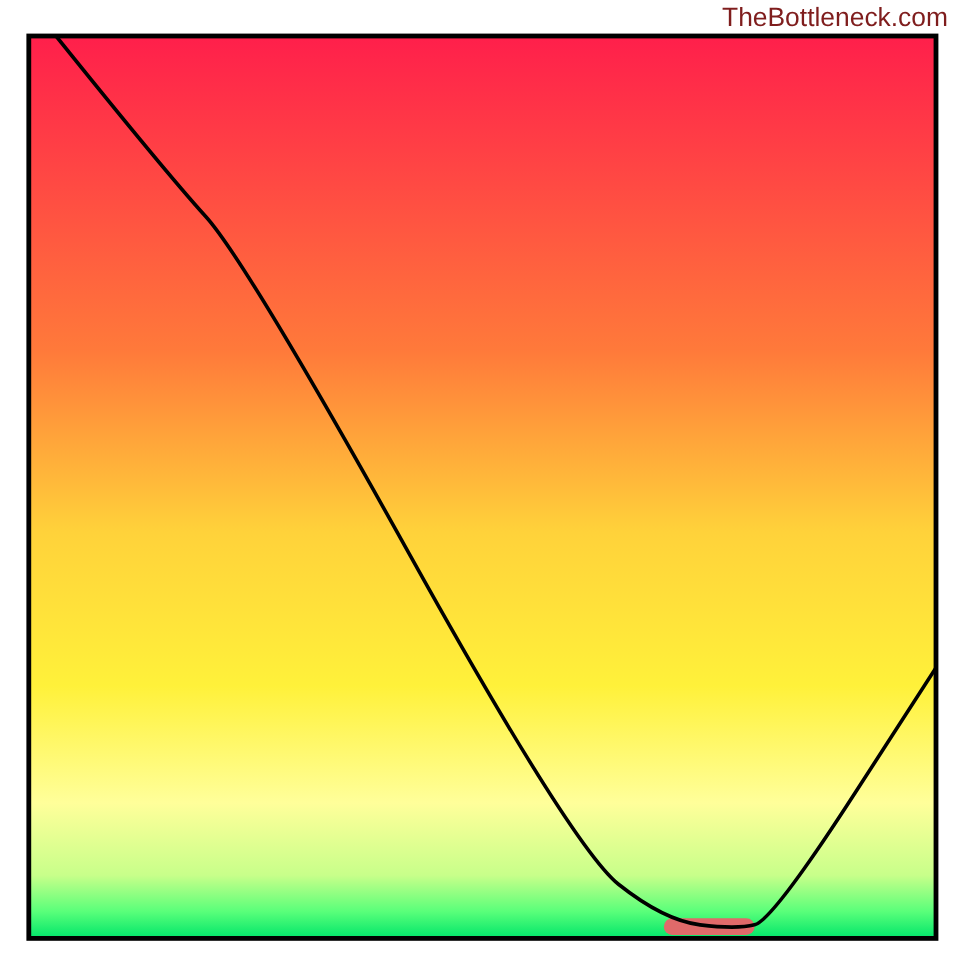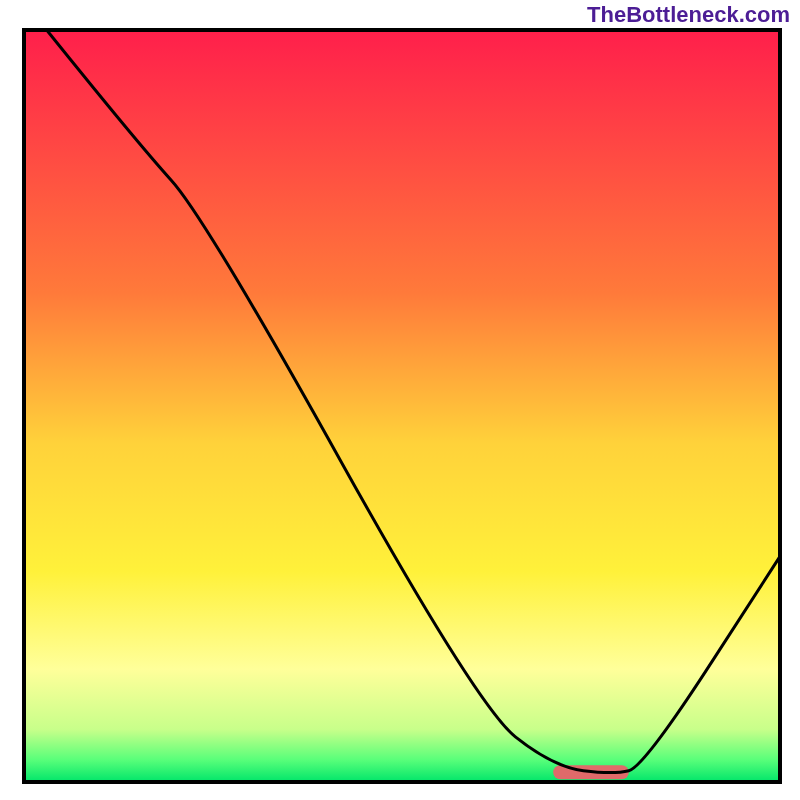--- a/index.html
+++ b/index.html
@@ -14,22 +14,22 @@
   .container {
     position: relative;
     width: 800px;
     height: 800px;
   }
   .watermark {
     position: absolute;
     top: 2px;
     right: 10px;
     font-size: 22px;
-    font-weight: bold;
-    color: #4c1d95;
+    font-weight: normal;
+    color: #7f1d1d;
     z-index: 10;
     user-select: none;
   }
   svg {
     display: block;
   }
 </style>
 </head>
 <body>
 

